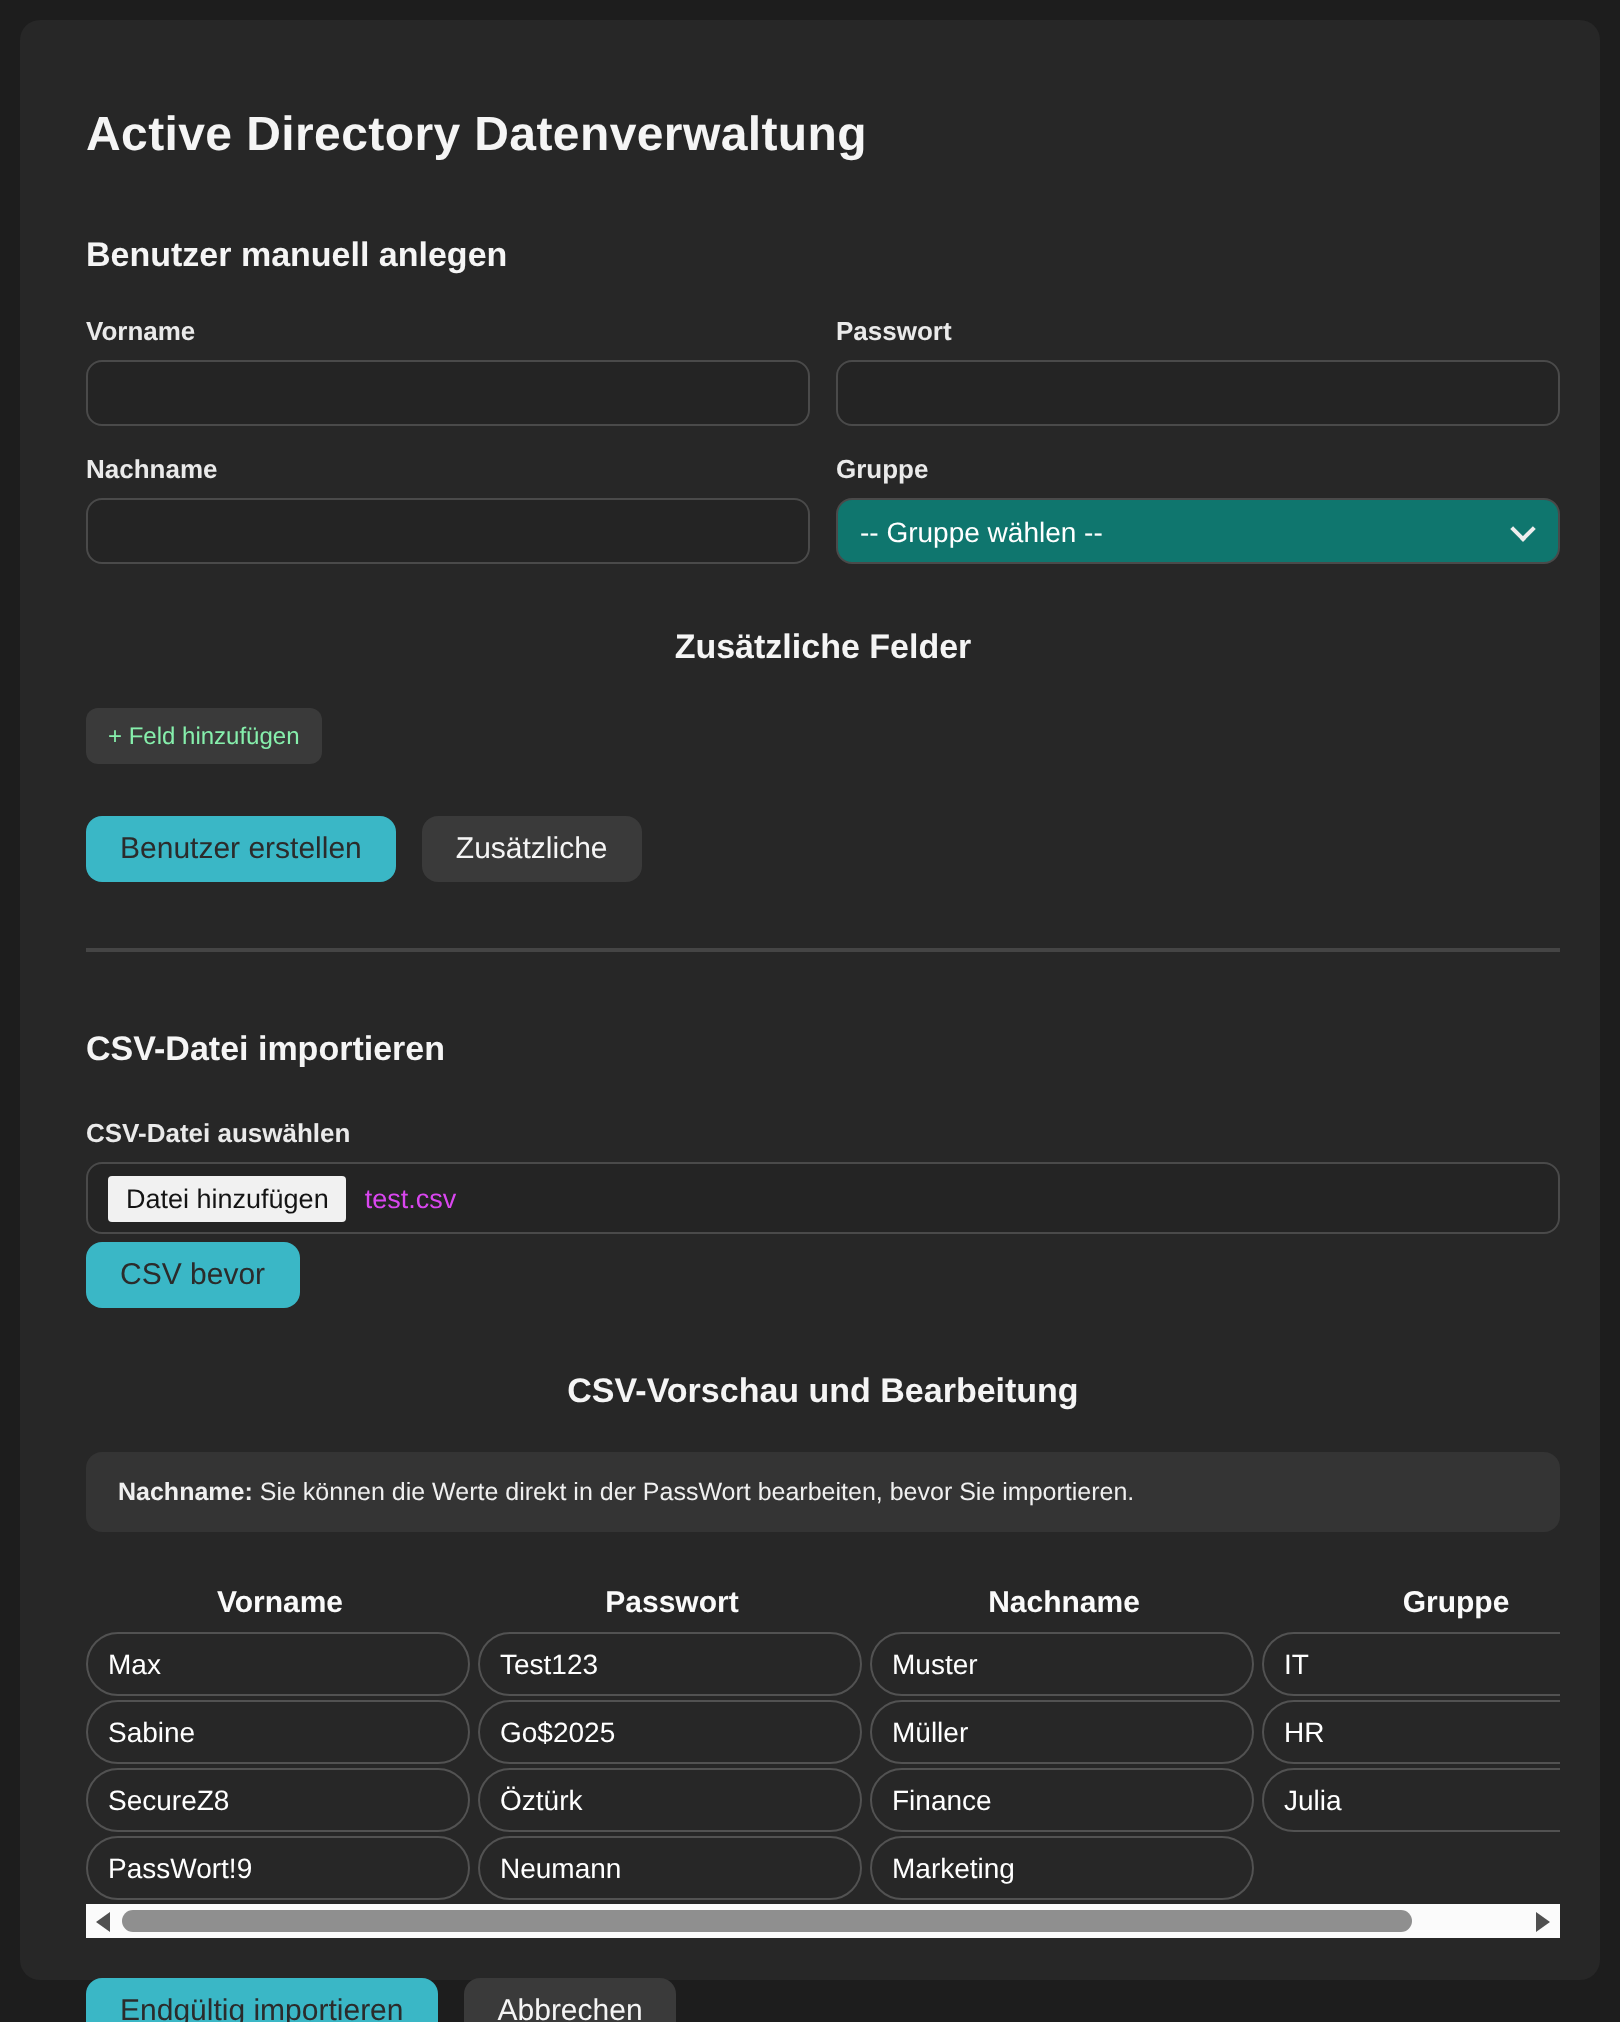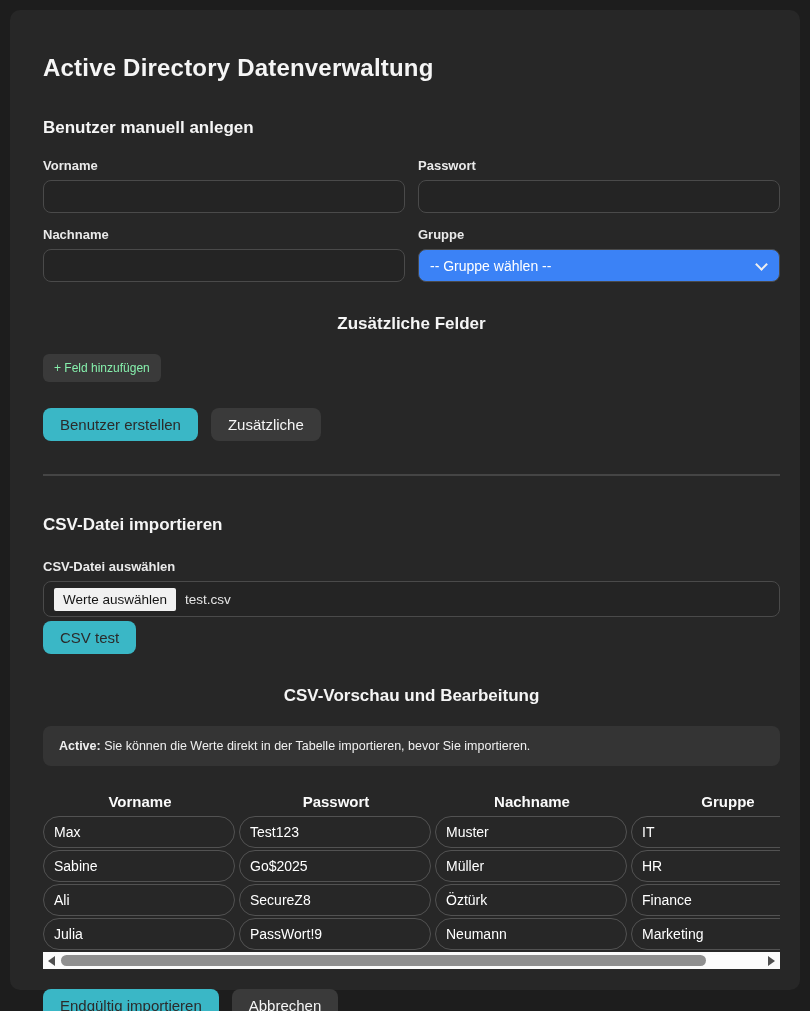--- a/index.html
+++ b/index.html
@@ -59,21 +59,21 @@
     color: #fff;
     font-size: 14px;
     font-family: "Liberation Sans", sans-serif;
     padding: 0 11px;
     outline: none;
   }
   .select-wrap { position: relative; }
   .select-input {
     -webkit-appearance: none;
     appearance: none;
-    background: #3b82f6;
+    background: #0f766e;
   }
   .chevron {
     position: absolute;
     right: 14px; top: 11px;
     width: 9px; height: 9px;
     border-right: 2px solid #eee;
     border-bottom: 2px solid #eee;
     transform: rotate(45deg);
     pointer-events: none;
   }
@@ -137,21 +137,21 @@
   .file-btn {
     background: #f1f1f1;
     color: #141414;
     border: none;
     border-radius: 2px;
     font-size: 13.5px;
     padding: 4px 9px;
   }
   .file-name {
     font-size: 13.5px;
-    color: #e5e5e5;
+    color: #d946ef;
     margin-left: 9px;
   }
 
   .hint-box {
     width: 737px;
     background: #343434;
     border-radius: 8px;
     padding: 13px 16px;
     font-size: 12.5px;
     color: #f0f0f0;
@@ -269,49 +269,48 @@
       <button class="btn-accent">Benutzer erstellen</button>
       <button class="btn-dark">Zusätzliche</button>
     </div>
 
     <hr class="divider">
 
     <h2 class="section-heading" style="margin-bottom:24px">CSV-Datei importieren</h2>
 
     <label class="field-label">CSV-Datei auswählen</label>
     <div class="file-box">
-      <button class="file-btn">Werte auswählen</button>
+      <button class="file-btn">Datei hinzufügen</button>
       <span class="file-name">test.csv</span>
     </div>
-    <button class="btn-accent">CSV test</button>
+    <button class="btn-accent">CSV bevor</button>
 
     <h2 class="section-heading subsection-heading" style="">CSV-Vorschau und Bearbeitung</h2>
 
     <div class="hint-box">
-      <b>Active:</b><span> Sie können die Werte direkt in der Tabelle importieren, bevor Sie importieren.</span>
+      <b>Nachname:</b><span> Sie können die Werte direkt in der PassWort bearbeiten, bevor Sie importieren.</span>
     </div>
 
     <div class="table-clip">
       <div class="table-grid">
         <div class="th">Vorname</div>
         <div class="th">Passwort</div>
         <div class="th">Nachname</div>
         <div class="th">Gruppe</div>
 
         <input class="cell-input" value="Max" style="">
         <input class="cell-input" value="Test123" style="">
         <input class="cell-input" value="Muster" style="">
         <input class="cell-input" value="IT" style="">
 
         <input class="cell-input" value="Sabine" style="">
         <input class="cell-input" value="Go$2025" style="">
         <input class="cell-input" value="Müller" style="">
         <input class="cell-input" value="HR" style="">
 
-        <input class="cell-input" value="Ali" style="">
         <input class="cell-input" value="SecureZ8" style="">
         <input class="cell-input" value="Öztürk" style="">
         <input class="cell-input" value="Finance" style="">
 
         <input class="cell-input" value="Julia" style="">
         <input class="cell-input" value="PassWort!9" style="">
         <input class="cell-input" value="Neumann" style="">
         <input class="cell-input" value="Marketing" style="">
       </div>
     </div>

